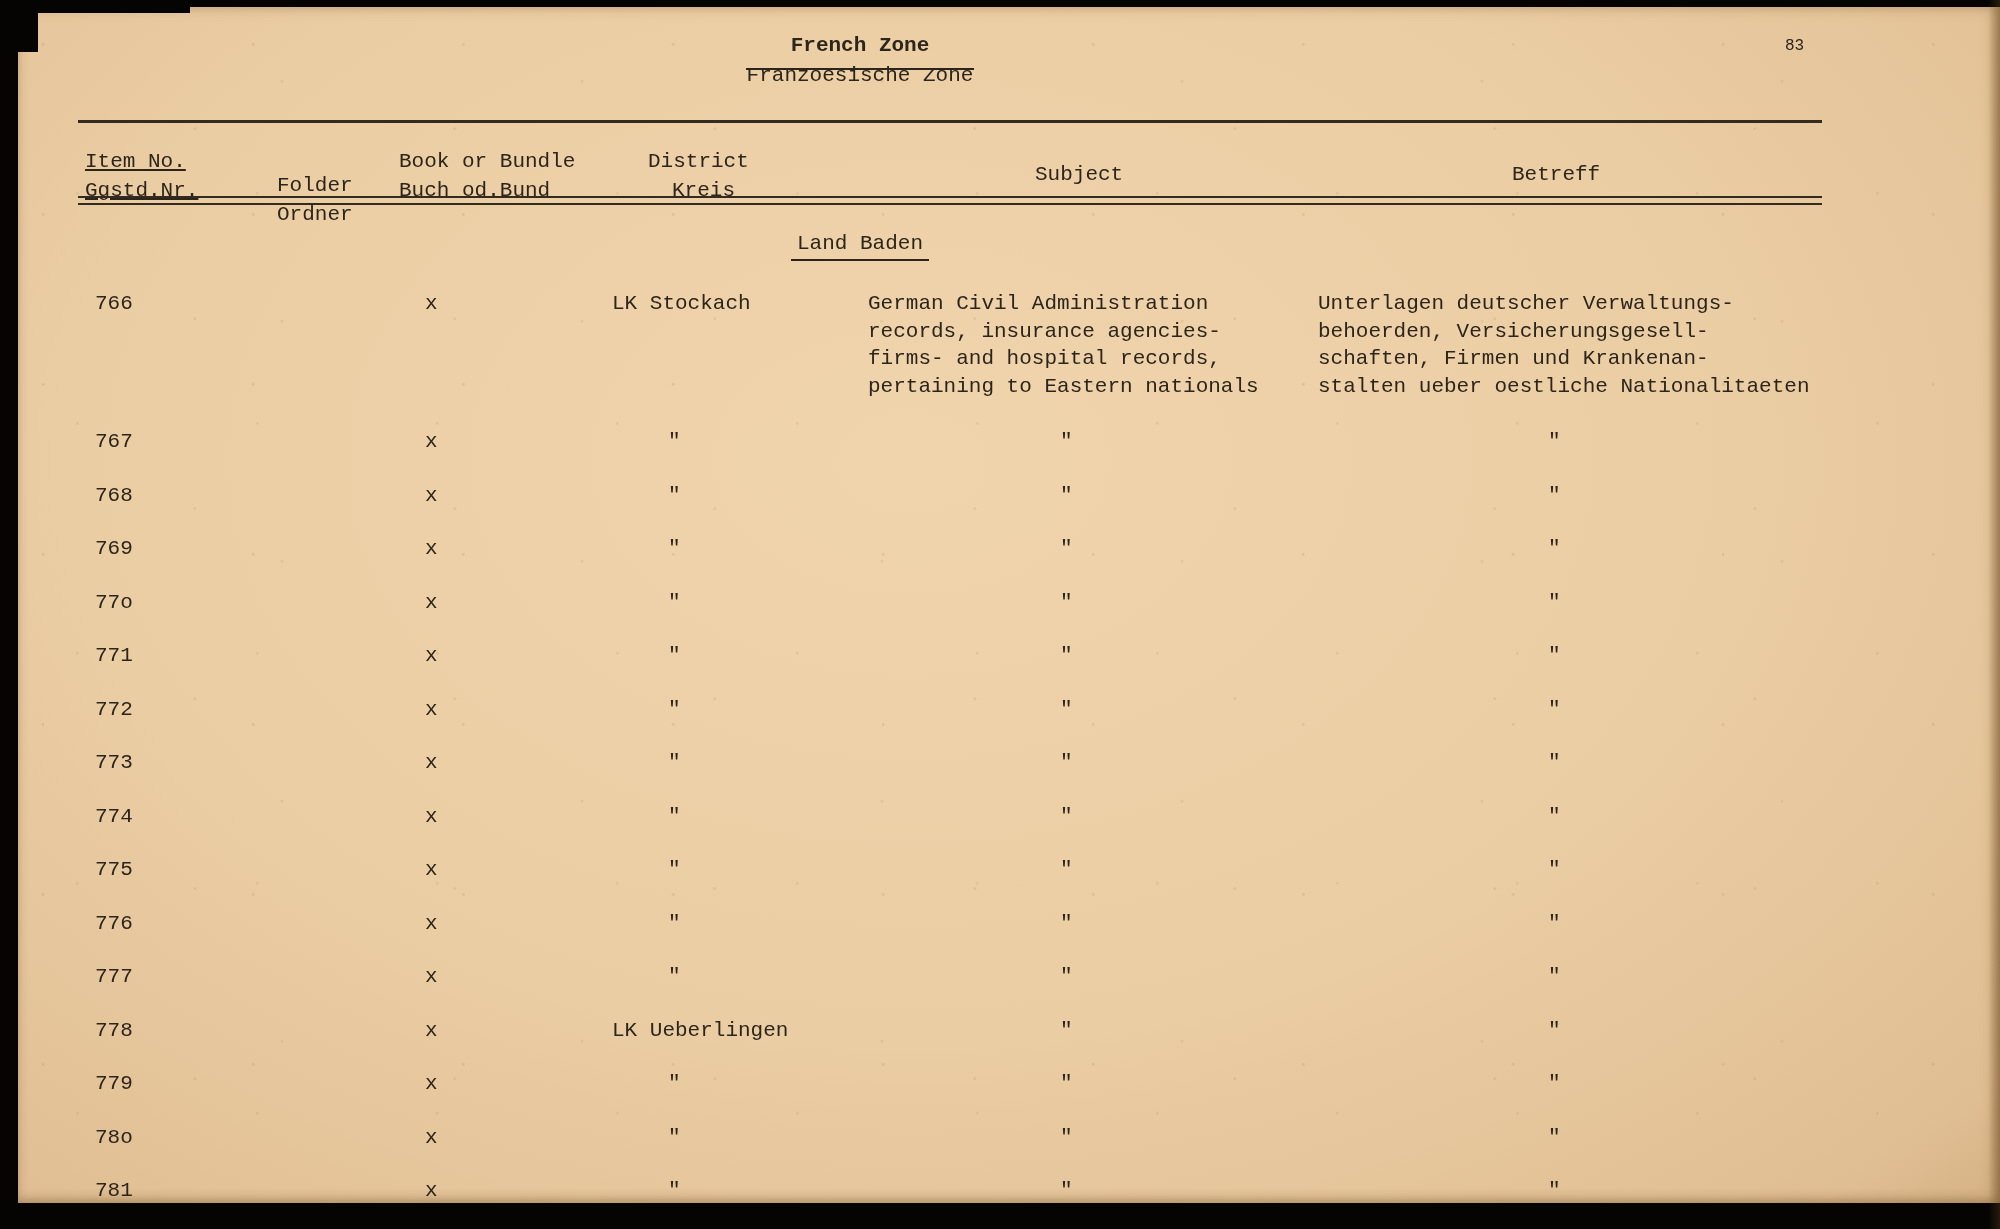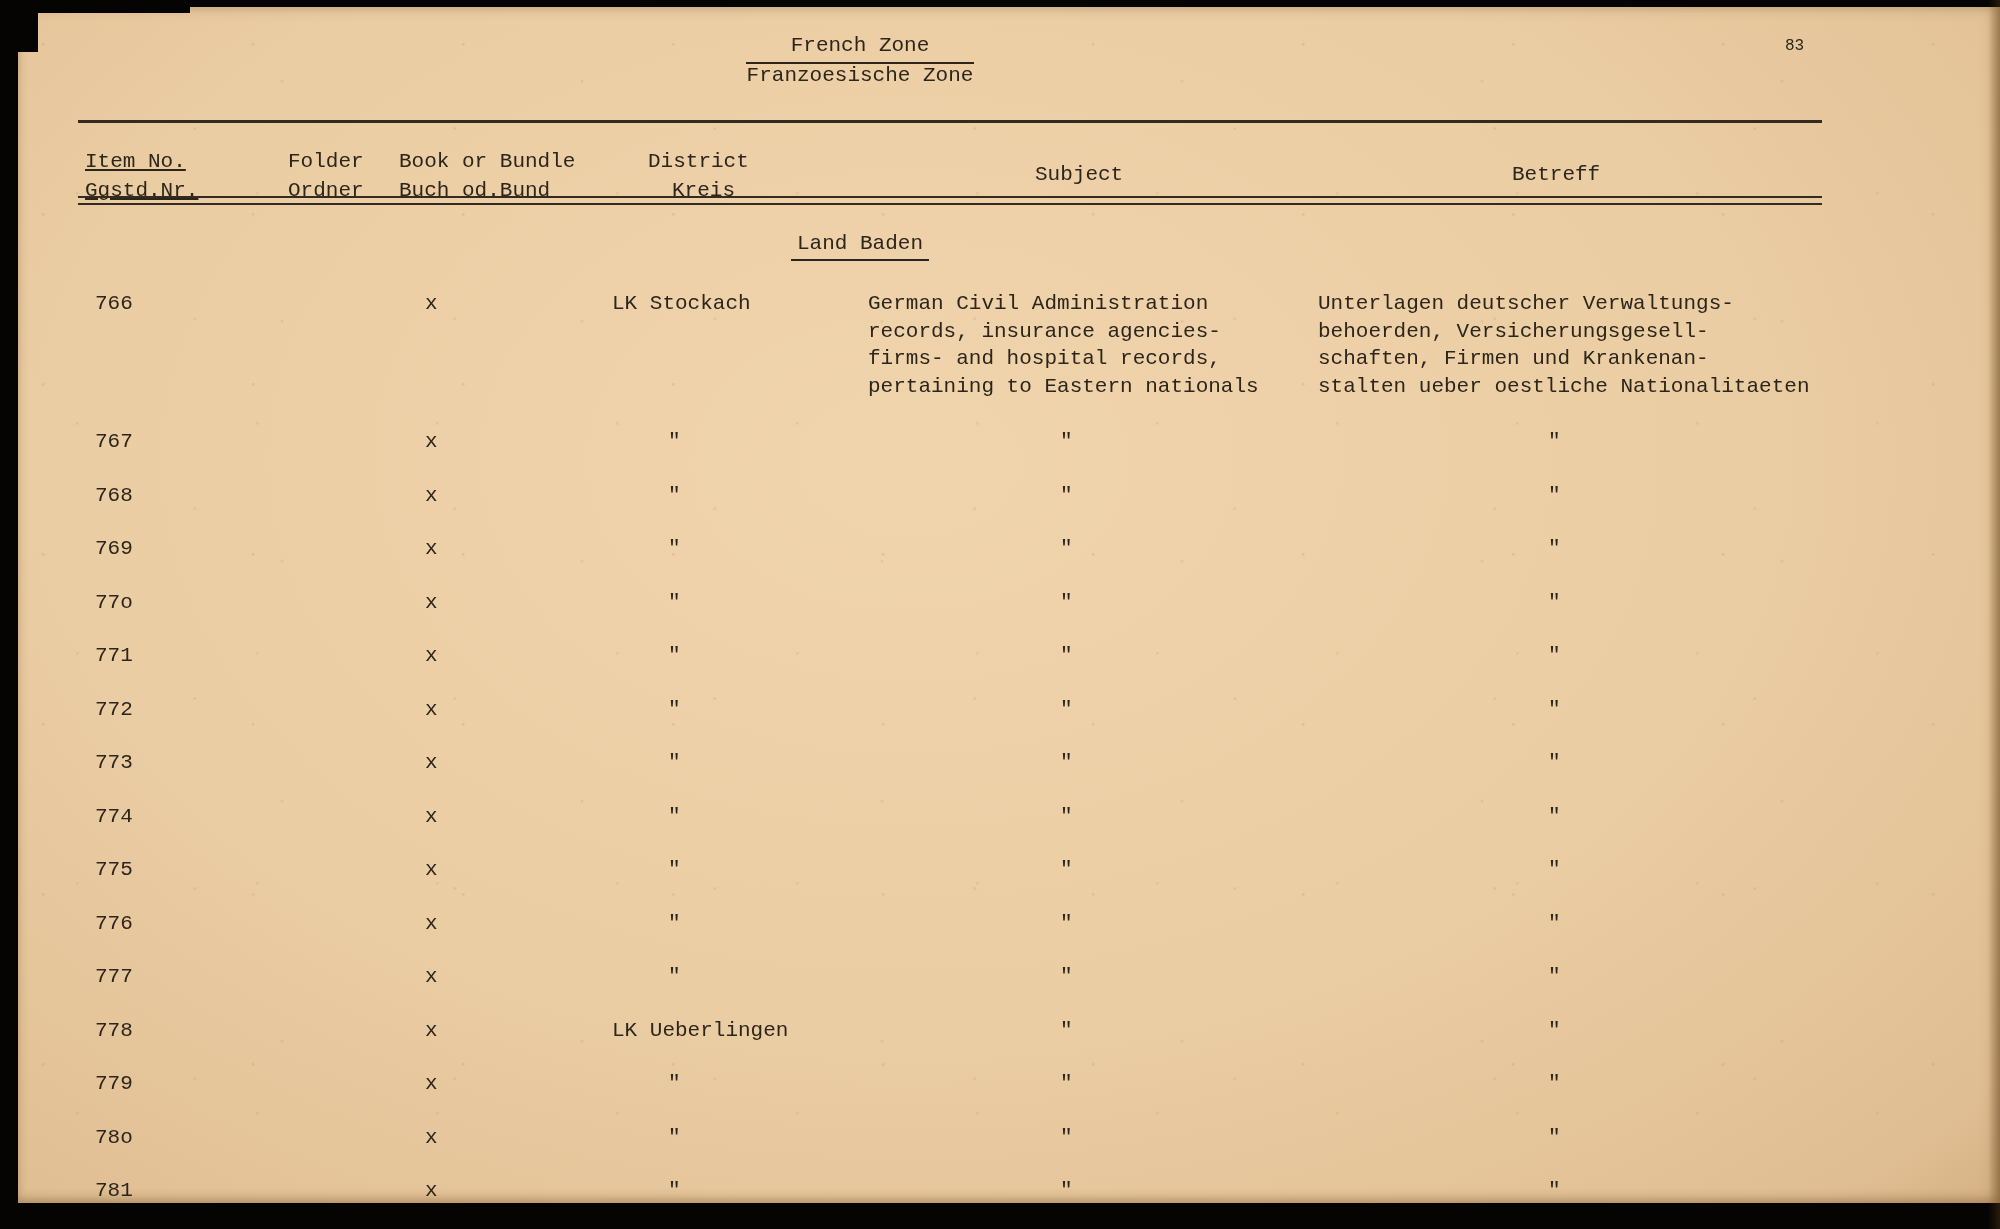--- a/index.html
+++ b/index.html
@@ -22,21 +22,21 @@
       radial-gradient(circle at 33% 81%, rgba(140,100,50,.4) 0 1px, transparent 2px),
       radial-gradient(circle at 88% 31%, rgba(140,100,50,.4) 0 1px, transparent 2px);
     background-size:210px 170px, 260px 190px, 180px 230px, 300px 240px;
   }
   .corner-tl{position:absolute;left:0;top:0;width:38px;height:52px;background:#050403;}
   .corner-tl2{position:absolute;left:0;top:0;width:190px;height:13px;background:#050403;}
   .edge-right{position:absolute;right:0;top:0;bottom:0;width:12px;
     background:linear-gradient(to right, rgba(0,0,0,0), rgba(105,70,30,.35));}
   .content{position:absolute;inset:0;color:#2c251c;}
   .t{position:absolute;font-size:21px;line-height:27px;white-space:pre-line;}
-  .underlined{border-bottom:2px solid #2c251c;padding:0 45px 5px 45px;}
+  .underlined{border-bottom:2px solid #2c251c;padding:0 45px 11px 45px;font-weight:bold;}
   .underlined-sm{border-bottom:2px solid #2c251c;padding:0 6px 4px 6px;}
   .center-wrap{position:absolute;left:640px;width:440px;text-align:center;}
   .rule{position:absolute;left:78px;width:1744px;}
   .rule-single{border-top:3px solid #332a20;}
   .rule-double{height:5px;border-top:2px solid #332a20;border-bottom:2px solid #332a20;}
   .hdr{position:absolute;top:147px;font-size:21px;}
   .hline{display:block;line-height:29px;}
   .hline.indent{padding-left:24px;}
   .hdr-single{top:160px;}
   .rows{position:absolute;left:0;top:290px;width:2000px;}
@@ -72,21 +72,21 @@
   <div class="center-wrap" style="top:62px;">
     <span class="t" style="position:static;">Franzoesische Zone</span>
   </div>
 
   <div class="rule rule-single" style="top:120px;"></div>
 
   <div class="hdr" style="left:85px;text-decoration:underline;">
     <span class="hline">Item No.</span>
     <span class="hline">Ggstd.Nr.</span>
   </div>
-  <div class="hdr" style="left:288px;">
+  <div class="hdr" style="left:277px;margin-top:24px;">
     <span class="hline">Folder</span>
     <span class="hline">Ordner</span>
   </div>
   <div class="hdr" style="left:399px;">
     <span class="hline">Book or Bundle</span>
     <span class="hline">Buch od.Bund</span>
   </div>
   <div class="hdr" style="left:648px;">
     <span class="hline">District</span>
     <span class="hline indent">Kreis</span>

